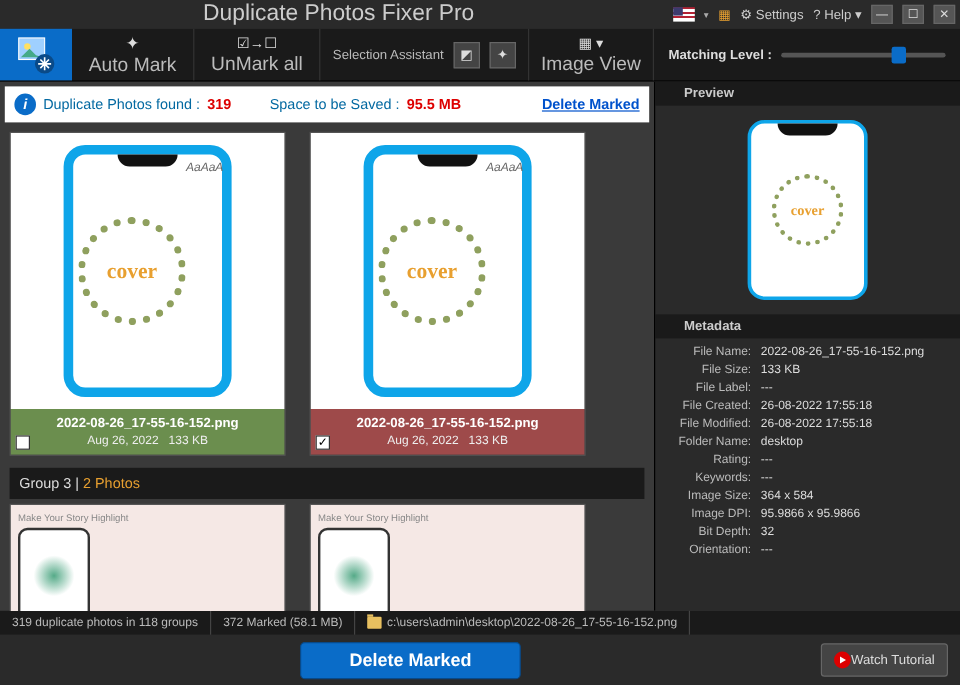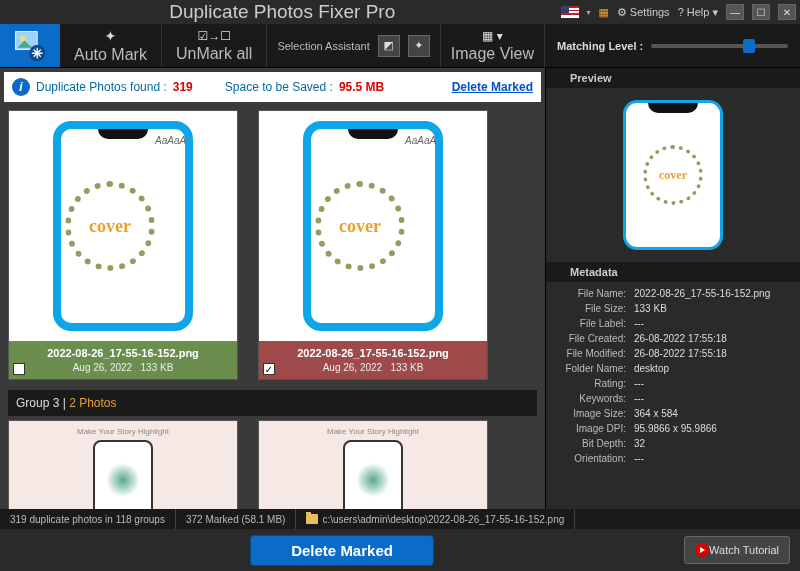--- a/index.html
+++ b/index.html
@@ -43,21 +43,21 @@
 .letters{display:flex;justify-content:space-around;font-family:serif;font-style:italic;font-size:10px;color:#666}
 .meta{padding:6px 4px;text-align:center;position:relative}
 .meta.green{background:#6b8e4e}
 .meta.red{background:#9e4a4a}
 .meta .fn{color:#fff;font-size:11px;font-weight:bold}
 .meta .sub{color:#eee;font-size:10px;margin-top:3px}
 .chk{position:absolute;left:4px;bottom:4px;width:12px;height:12px;background:#fff;border:1px solid #333;cursor:pointer;display:flex;align-items:center;justify-content:center}
 .chk.on::after{content:"✓";color:#000;font-size:10px}
 .group-hdr{background:#1a1a1a;padding:6px 8px;margin:4px 0;font-size:12px}
 .group-hdr .y{color:#e8a030}
-.story-thumb{height:110px;background:#f5e8e5;display:flex;flex-direction:column;align-items:center;padding:6px;font-size:8px;color:#888}
+.story-thumb{height:110px;background:#f5e8e5;display:flex;flex-direction:column;align-items:flex-start;padding:6px;font-size:8px;color:#888}
 .story-phone{width:60px;height:80px;border:2px solid #333;border-radius:8px;margin-top:4px;background:#fff;display:flex;align-items:center;justify-content:center}
 .circ{width:40px;height:40px;border-radius:50%;background:radial-gradient(circle,#5a8 0%,#fff 60%)}
 .right{width:255px;background:#2a2a2a;display:flex;flex-direction:column;border-left:1px solid #000}
 .panel-hdr{background:#1a1a1a;padding:4px 24px;font-size:11px;font-weight:bold;color:#ccc}
 .preview-box{padding:12px;display:flex;justify-content:center}
 .preview-box .phone{width:100px;height:150px;border-width:3px;border-radius:14px}
 .preview-box .wreath-ring{width:60px;height:60px;border-width:4px}
 .preview-box .cover-text{font-size:12px}
 .meta-table{flex:1;overflow-y:auto;padding:4px 0}
 .mrow{display:flex;padding:2px 8px;font-size:10px}

